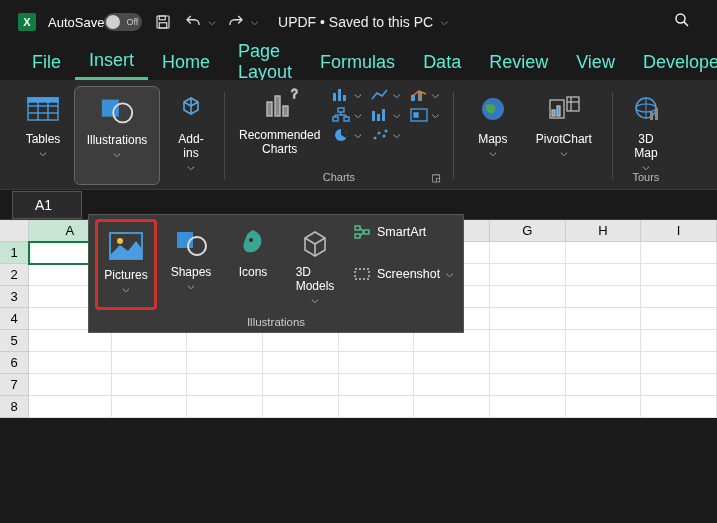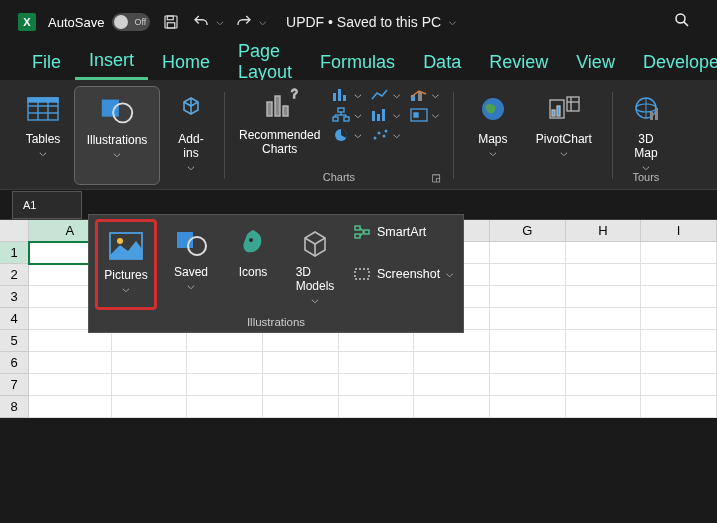--- a/index.html
+++ b/index.html
@@ -1,21 +1,21 @@
 <!DOCTYPE html>
 <html><head>
 <meta charset="utf-8">
 <style>
   * { box-sizing: border-box; margin: 0; padding: 0; font-family: "Segoe UI", Arial, sans-serif; }
   body { background: #1a1a1a; color: #fff; width: 717px; height: 523px; overflow: hidden; user-select: none; }
 
   
   .titlebar { display: flex; align-items: center; height: 44px; padding: 0 18px; background: #1a1a1a; gap: 12px; }
   .excel-logo { width: 18px; height: 18px; background: #107c41; display: flex; align-items: center; justify-content: center; border-radius: 2px; font-size: 11px; font-weight: bold; color: #fff; }
-  .autosave { display: flex; align-items: center; gap: 8px; font-size: 13px; }
+  .autosave { display: flex; align-items: center; font-size: 13px; }
   .toggle { width: 38px; height: 18px; background: #4a4a4a; border-radius: 10px; display: flex; align-items: center; padding: 2px; position: relative; }
   .toggle .knob { width: 14px; height: 14px; border-radius: 50%; background: #d0d0d0; }
   .toggle .off-label { font-size: 9px; position: absolute; right: 4px; color: #ccc; }
   .qat-btn { color: #ccc; font-size: 16px; display: flex; align-items: center; gap: 2px; }
   .small-chev { font-size: 9px; color: #aaa; margin-left: 4px; }
   .title-text { font-size: 14px; color: #eee; margin-left: 8px; display: flex; align-items: center; }
   .spacer { flex: 1; }
   .search-icon { font-size: 16px; color: #eee; margin-right: 8px; }
 
   
@@ -41,21 +41,21 @@
   .dialog-launch { position:absolute; bottom:2px; right:4px; font-size:10px; color:#ccc;}
 
   .charts-wrap { display:flex; flex-direction:column; align-items:center; padding:0 6px;}
   .charts-top { display:flex; gap:10px; align-items:flex-start;}
   .rec-charts { display:flex; flex-direction:column; align-items:center; gap:2px;}
 
   .maps-group { display:flex; gap:12px; padding:0 6px;}
 
   
   .formula-bar { display: flex; align-items: center; background: #1a1a1a; height: 30px; border-bottom: 1px solid #3a3a3a; }
-  .name-box { width: 70px; height: 28px; background: #2b2b2b; color: #fff; font-size: 11px; display: flex; align-items: center; padding-left: 10px; margin-left: 12px; border: 1px solid #555; }
+  .name-box { width: 70px; height: 28px; background: #2b2b2b; color: #fff; font-size: 14px; display: flex; align-items: center; padding-left: 22px; margin-left: 12px; border: 1px solid #555; }
 
   
   .illus-popup { position: absolute; top: 214px; left: 88px; background: #3a3a3a; border: 1px solid #555; display: flex; flex-direction: column; padding: 4px 6px 4px 6px; z-index: 100; width: 376px; }
   .illus-row { display: flex; gap: 6px; }
   .illus-btn { display: flex; flex-direction: column; align-items: center; font-size: 12px; color: #fff; padding: 4px 6px; gap: 2px; }
   .illus-btn .ico { width: 44px; height: 40px; display: flex; align-items: center; justify-content: center; }
   .pictures-highlight { border: 3px solid #d03030; border-radius: 4px; }
   .side-col { display: flex; flex-direction: column; gap: 24px; padding: 4px 4px; justify-content:flex-start;}
   .side-item { display: flex; align-items: center; gap: 6px; font-size: 12.5px; color: #fff; }
   .side-ico { width: 18px; height: 18px; display: flex; align-items: center; justify-content: center; }
@@ -352,21 +352,21 @@
       <span>Pictures</span>
       <span class="chev">⌵</span>
     </div>
     <div class="illus-btn">
       <div class="ico">
         <svg width="40" height="34">
             <rect x="6" y="6" width="16" height="16" fill="#3a8fd8"></rect>
             <circle cx="26" cy="20" r="9" fill="none" stroke="#ddd" stroke-width="2"></circle>
           </svg>
       </div>
-      <span>Saved</span>
+      <span>Shapes</span>
       <span class="chev">⌵</span>
     </div>
     <div class="illus-btn">
       <div class="ico">
         <svg width="40" height="34">
             <path d="M20 4 Q30 8 28 18 Q24 28 14 26 Q8 22 12 14 Q14 6 20 4" fill="#3aa590"></path>
             <circle cx="18" cy="14" r="2" fill="#2b2b2b"></circle>
           </svg>
       </div>
       <span>Icons</span>

